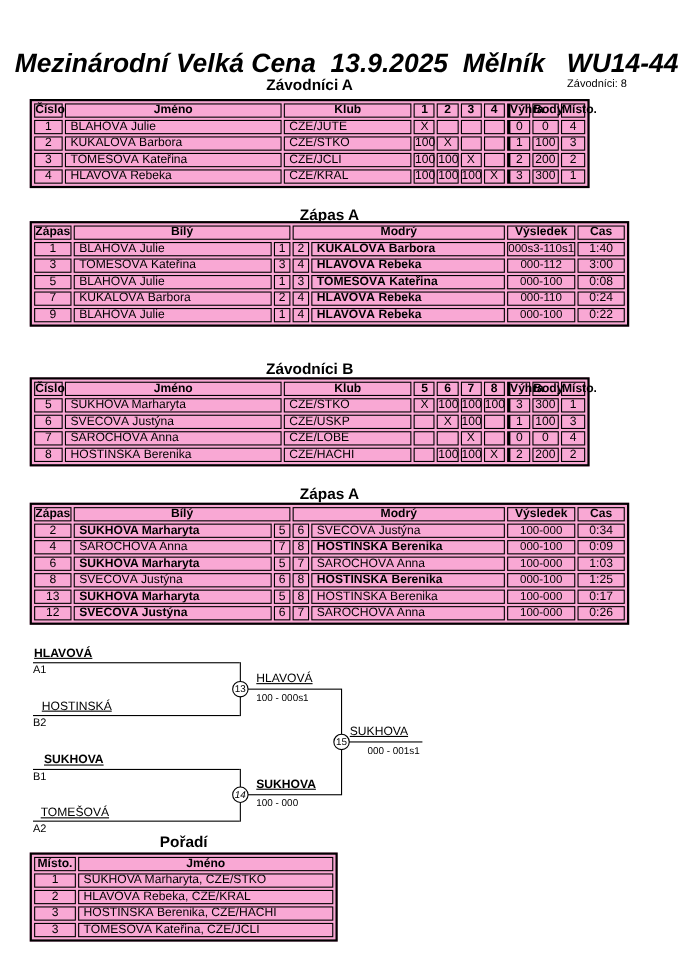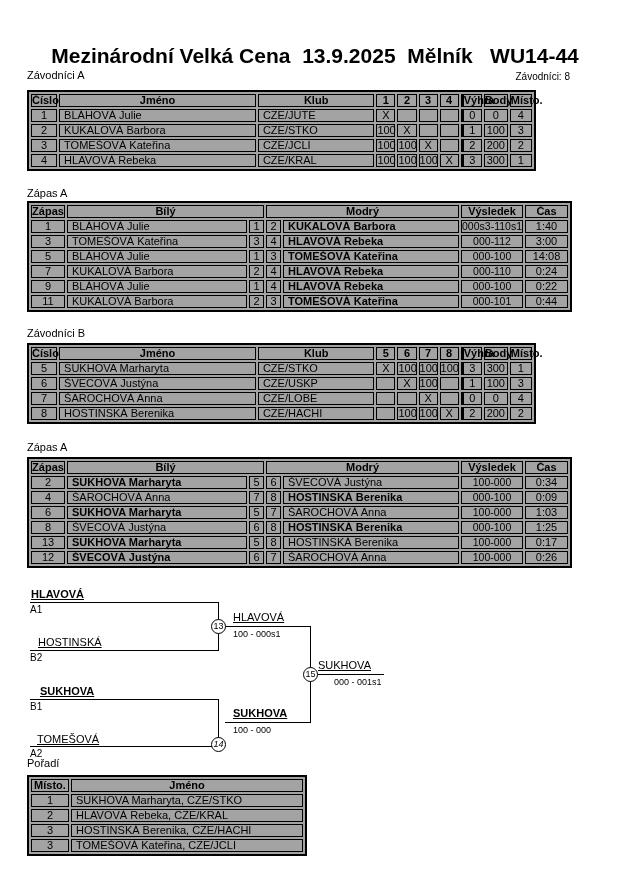--- a/index.html
+++ b/index.html
@@ -1,21 +1,21 @@
 <!DOCTYPE html>
 <html><head>
 <meta charset="utf-8">
 <style>
   html,body{margin:0;padding:0;background:#fff;}
   body{width:630px;height:891px;position:relative;font-family:"Liberation Sans",sans-serif;color:#000;}
   .abs{position:absolute;}
-  .title{top:44px;left:0;width:630px;text-align:center;font-size:21px;font-weight:bold;white-space:pre;}
-  .sect{font-size:11px;font-weight:normal;text-align:left;}
+  .title{top:44px;left:0;width:630px;text-align:center;font-size:24px;font-weight:bold;white-space:pre;font-style:italic;}
+  .sect{font-size:14px;font-weight:bold;text-align:center;}
   .count{top:71px;left:400px;width:200px;text-align:right;font-size:10px;padding-right:30px;box-sizing:border-box;}
-  table{border-collapse:separate;border-spacing:2px;border:2px solid #000;table-layout:fixed;background:#a3a3a3;}
+  table{border-collapse:separate;border-spacing:2px;border:2px solid #000;table-layout:fixed;background:#f9a8d4;}
   td{border:1px solid #000;box-sizing:border-box;height:13px;padding:0;font-size:11px;line-height:11px;white-space:nowrap;overflow:hidden;vertical-align:middle;}
   .hdr td{font-weight:bold;}
   .c{text-align:center;}
   .l{text-align:left;padding-left:4px;}
   .b{font-weight:bold;}
   .sep{border-left:3px solid #000;}
   .ovf{overflow:visible;text-align:center;}
   .res{font-size:10.5px;text-align:center;}
   .mx{text-align:center;overflow:visible;}
   
@@ -148,48 +148,39 @@
     <td class="res">000-112</td>
     <td class="c">3:00</td>
   </tr>
   <tr>
     <td class="c">5</td>
     <td class="l">BLÁHOVÁ Julie</td>
     <td class="c">1</td>
     <td class="c">3</td>
     <td class="l b">TOMEŠOVÁ Kateřina</td>
     <td class="res">000-100</td>
-    <td class="c">14:08</td>
+    <td class="c">0:08</td>
   </tr>
   <tr>
     <td class="c">7</td>
     <td class="l">KUKALOVÁ Barbora</td>
     <td class="c">2</td>
     <td class="c">4</td>
     <td class="l b">HLAVOVÁ Rebeka</td>
     <td class="res">000-110</td>
     <td class="c">0:24</td>
   </tr>
   <tr>
     <td class="c">9</td>
     <td class="l">BLÁHOVÁ Julie</td>
     <td class="c">1</td>
     <td class="c">4</td>
     <td class="l b">HLAVOVÁ Rebeka</td>
     <td class="res">000-100</td>
     <td class="c">0:22</td>
-  </tr>
-  <tr>
-    <td class="c">11</td>
-    <td class="l">KUKALOVÁ Barbora</td>
-    <td class="c">2</td>
-    <td class="c">3</td>
-    <td class="l b">TOMEŠOVÁ Kateřina</td>
-    <td class="res">000-101</td>
-    <td class="c">0:44</td>
   </tr>
 </tbody>
   </table>
 
 <div class="abs sect" style="top:327px;left:27px;width:509px;">Závodníci B</div>
 
 <table class="abs" style="top:343px;left:27px;width:509px;">
   <colgroup>
       <col style="width:26px">
       <col style="width:196px">
@@ -363,21 +354,21 @@
   <div class="bkcode" style="left:30px;top:701px;">B1</div>
 
   <div class="bkname" style="left:37px;top:733px;">TOMEŠOVÁ</div>
   <div class="hl" style="left:30px;top:746px;width:188px;"></div>
   <div class="bkcode" style="left:30px;top:748px;">A2</div>
 
   <div class="vl" style="left:218px;top:699px;height:48px;"></div>
   <div class="hl" style="left:225px;top:722px;width:85px;"></div>
   <div class="bkname b" style="left:233px;top:707px;">SUKHOVA</div>
   <div class="bkres" style="left:233px;top:725px;">100 - 000</div>
-  <div class="circle" style="left:211px;top:737px;font-style:italic;">14</div>
+  <div class="circle" style="left:211px;top:715px;font-style:italic;">14</div>
 
   <div class="vl" style="left:310px;top:626px;height:97px;"></div>
   <div class="hl" style="left:317px;top:674px;width:67px;"></div>
   <div class="bkname" style="left:318px;top:659px;">SUKHOVA</div>
   <div class="bkres" style="left:318px;top:677px;margin-left:16px;">000 - 001s1</div>
   <div class="circle" style="left:303px;top:667px;">15</div>
 </div>
 
 <div class="abs sect" style="top:757px;left:27px;width:280px;">Pořadí</div>
 

